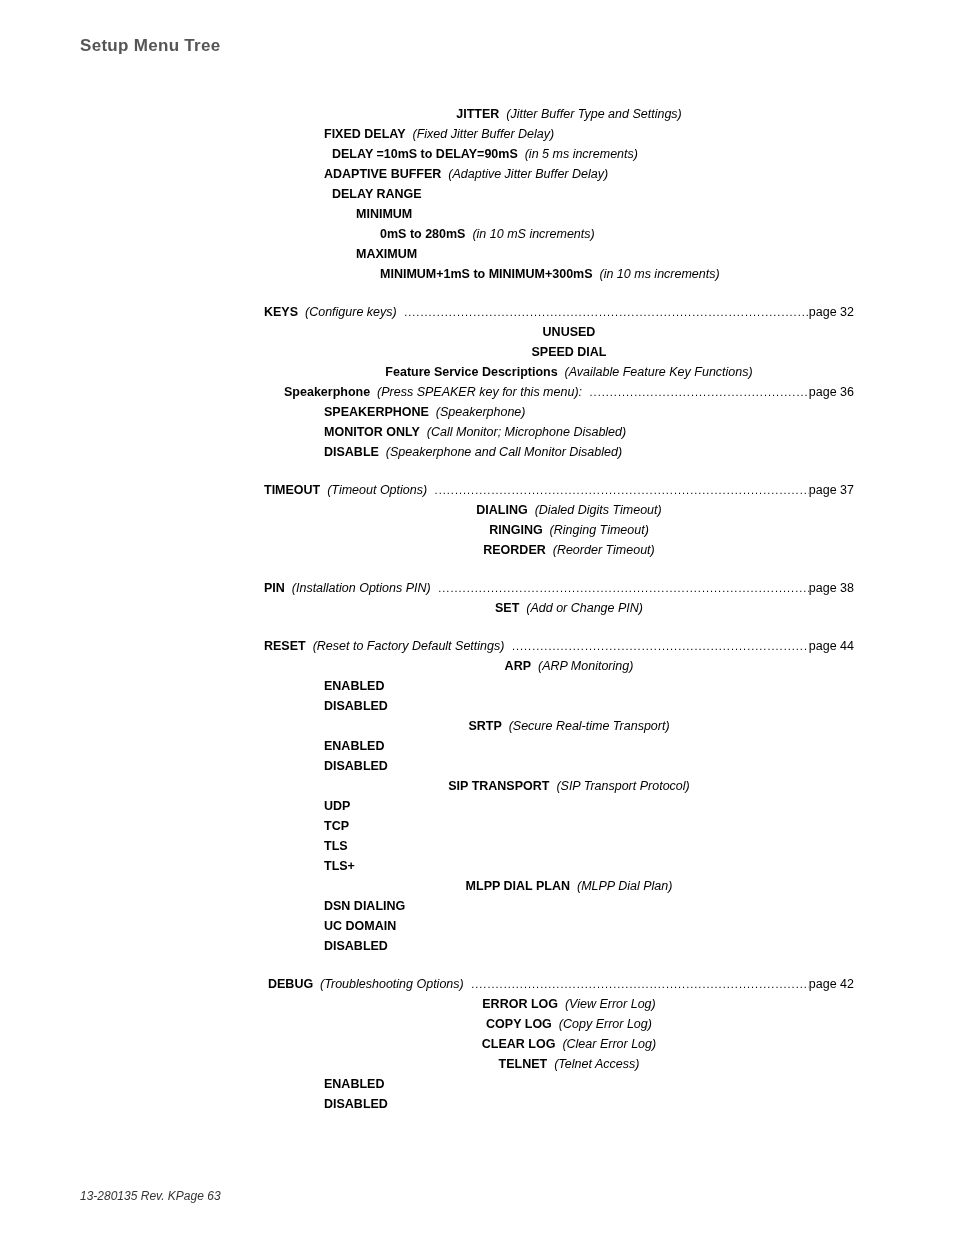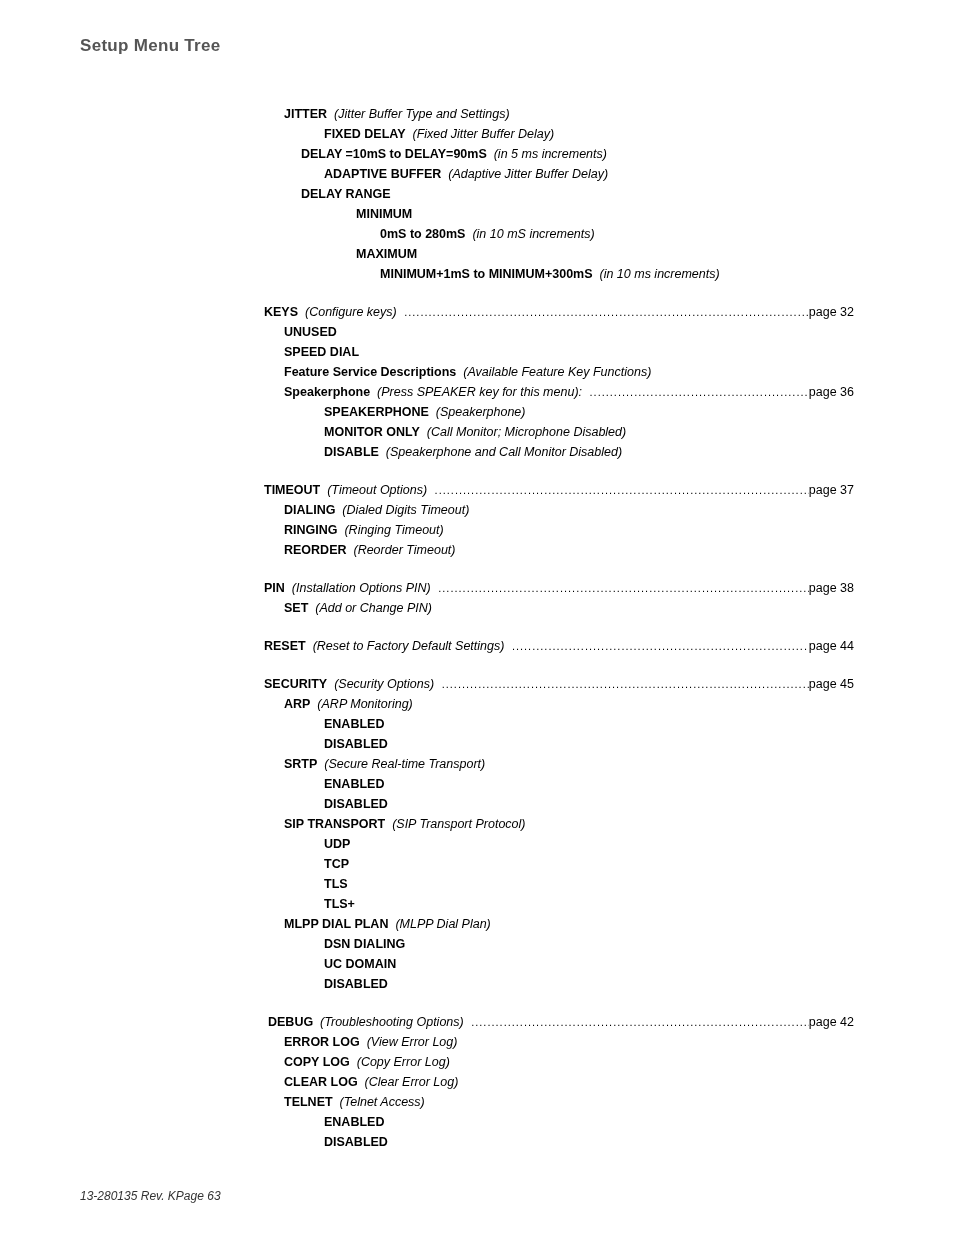--- a/index.html
+++ b/index.html
@@ -20,23 +20,23 @@
     letter-spacing: 0.3px;
   }
   .content {
     padding-left: 180px;
     padding-right: 20px;
     font-size: 12.5px;
     line-height: 1.6;
     color: #000;
   }
   .l0 { margin-left: 4px; }
-  .l1 { margin-left: 24px; }
+  .l1 { margin-left: 24px; text-align: center; }
   .l2 { margin-left: 64px; }
-  .l3 { margin-left: 41px; }
+  .l3 { margin-left: 72px; }
   .l4 { margin-left: 96px; }
   .l5 { margin-left: 120px; }
   .b { font-weight: bold; }
   .desc { font-style: italic; font-weight: normal; }
   .row {
     display: flex;
     align-items: baseline;
     white-space: nowrap;
     overflow: hidden;
   }
@@ -171,28 +171,20 @@
 
   <div class="section l0 row">
     <span class="label">
       <span class="b">RESET</span>&nbsp;
       <span class="desc">(Reset to Factory Default Settings)</span>&nbsp;
     </span>
     <span class="dots"></span>
     <span class="pg">page 44</span>
   </div>
 
-  <div class="section l0 row">
-    <span class="label">
-      <span class="b">SECURITY</span>&nbsp;
-      <span class="desc">(Security Options)</span>&nbsp;
-    </span>
-    <span class="dots"></span>
-    <span class="pg">page 45</span>
-  </div>
   <div class="l1">
     <span class="b">ARP</span>&nbsp;
     <span class="desc">(ARP Monitoring)</span>
   </div>
   <div class="l2 b">ENABLED</div>
   <div class="l2 b">DISABLED</div>
   <div class="l1">
     <span class="b">SRTP</span>&nbsp;
     <span class="desc">(Secure Real-time Transport)</span>
   </div>

